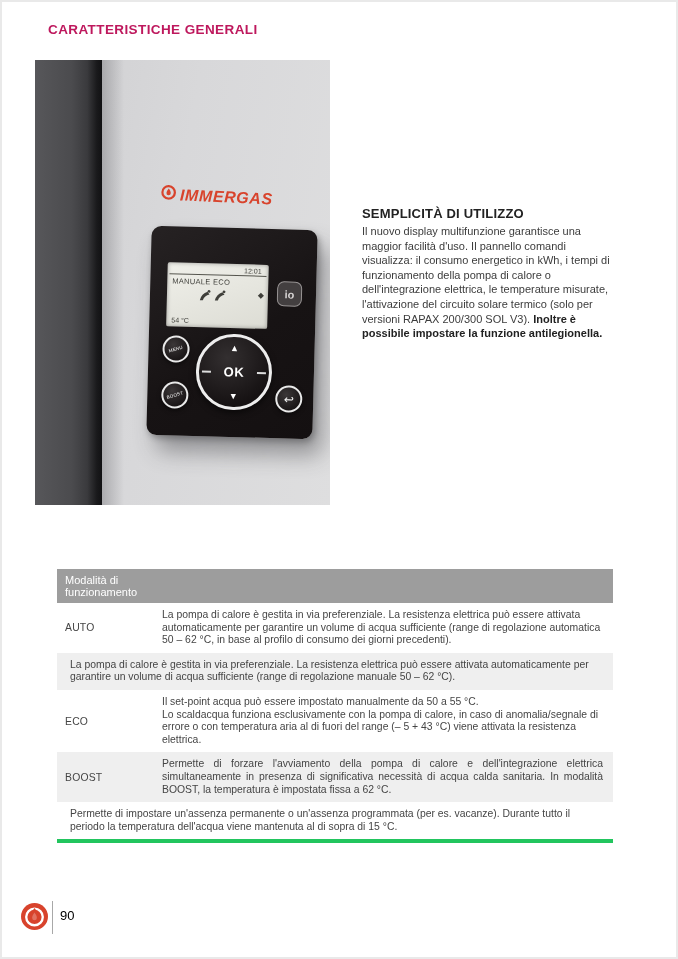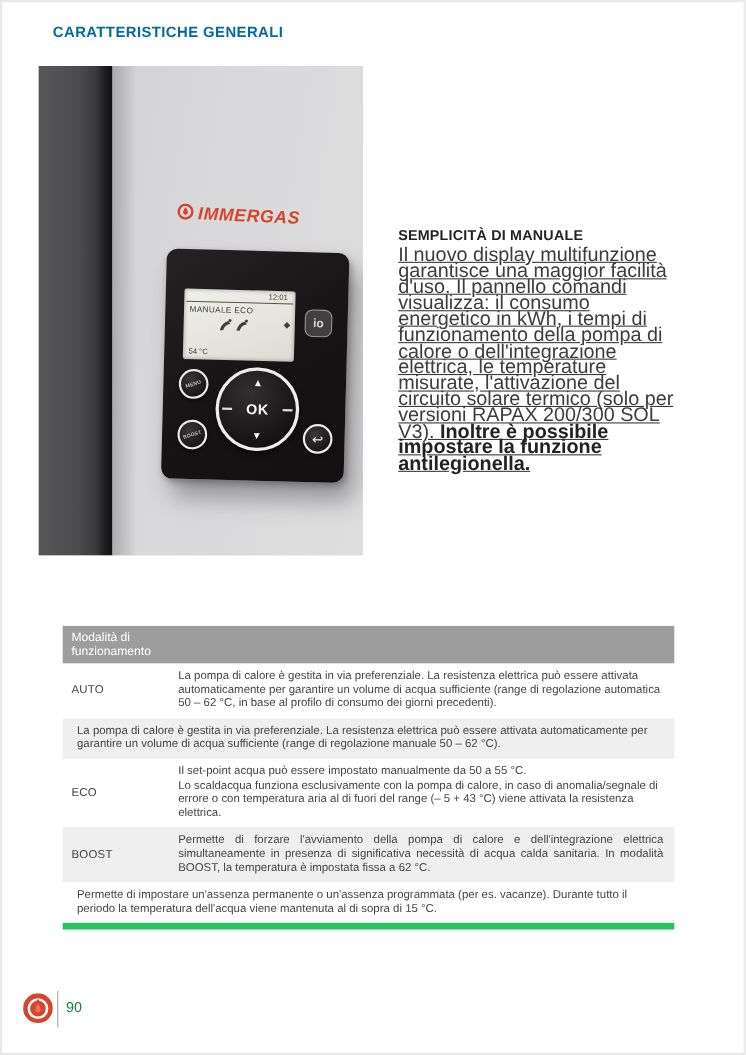--- a/index.html
+++ b/index.html
@@ -12,21 +12,21 @@
   }
   .page {
     position: absolute; inset: 0;
     box-shadow: inset 0 0 0 2px #e9e9e9;
   }
 
   
   .page-title {
     position: absolute; left: 48px; top: 22px;
     font-size: 13.5px; font-weight: bold; letter-spacing: .4px;
-    color: #0369a1;
+    color: #be185d;
   }
 
   
   .photo {
     position: absolute; left: 35px; top: 60px; width: 295px; height: 445px;
     background: linear-gradient(100deg, #cfcfd1 0%, #d8d8da 45%, #dededf 100%);
     overflow: hidden;
   }
   .dark-band {
     position: absolute; left: 0; top: 0; width: 67px; height: 100%;
@@ -106,25 +106,25 @@
                 color: #fff; font-size: 13px; font-weight: bold; letter-spacing: .5px; }
   .pad .dash-l, .pad .dash-r {
     position: absolute; top: 50%; transform: translateY(-50%);
     width: 9px; height: 1.5px; background: #ddd;
   }
   .pad .dash-l { left: 3px; } .pad .dash-r { right: 3px; }
 
   
   .article { position: absolute; left: 362px; top: 206px; width: 254px; color: #3c3c3c; }
   .article h2 { font-size: 13px; font-weight: bold; color: #222; letter-spacing: .2px; margin-bottom: 3px; }
-  .article p { font-size: 18px; line-height: 14.6px; text-decoration: underline; }
+  .article p { font-size: 11px; line-height: 14.6px; }
   .article p strong { color: #222; }
 
   
-  .mode-table { position: absolute; left: 57px; top: 569px; width: 556px; border-bottom: 6px solid #22c55e; font-size: 10.4px; color: #454545; }
+  .mode-table { position: absolute; left: 57px; top: 569px; width: 556px; border-bottom: 4px solid #22c55e; font-size: 10.4px; color: #454545; }
   .thead {
     display: flex; align-items: center; background: #9d9d9d; color: #ffffff;
     min-height: 34px; font-size: 11px;
   }
   .thead .c1 { width: 92px; padding: 4px 2px 4px 8px; line-height: 12.5px; }
   .thead .c2 { flex: 1; padding-left: 13px; }
   .trow { display: flex; }
   .trow.alt { background: #efefef; }
   .trow .cell.mode {
     width: 92px; padding-left: 8px; letter-spacing: .2px;
@@ -132,21 +132,21 @@
   }
   .trow .cell.desc {
     flex: 1; padding: 6px 10px 6px 13px; line-height: 12.6px;
     white-space: pre-line; min-height: 34px;
   }
   .trow:nth-child(4) .cell.desc { text-align: justify; }
 
   
   .footer-logo { position: absolute; left: 21px; top: 903px; width: 27px; height: 27px; }
   .footer-divider { position: absolute; left: 52px; top: 901px; width: 1px; height: 33px; background: #a8a8a8; }
-  .page-number { position: absolute; left: 60px; top: 908px; font-size: 13px; color: #15803d; }
+  .page-number { position: absolute; left: 60px; top: 908px; font-size: 13px; color: #000000; }
 </style>
 </head>
 <body>
 
 <div class="page">
 
   <div class="page-title">CARATTERISTICHE GENERALI</div>
 
   <div class="photo">
     <div class="dark-band"></div>
@@ -199,21 +199,21 @@
         <span class="dash-r"></span>
       </div>
 
       <div class="round-btn btn-back">
         <span>↩</span>
       </div>
     </div>
   </div>
 
   <div class="article">
-    <h2>SEMPLICITÀ DI MANUALE</h2>
+    <h2>SEMPLICITÀ DI UTILIZZO</h2>
     <p><span>Il nuovo display multifunzione garantisce una maggior facilità d'uso. Il pannello comandi visualizza: il consumo energetico in kWh, i tempi di funzionamento della pompa di calore o dell'integrazione elettrica, le temperature misurate, l'attivazione del circuito solare termico (solo per versioni RAPAX 200/300 SOL V3). </span><strong>Inoltre è possibile impostare la funzione antilegionella.</strong></p>
   </div>
 
   <div class="mode-table">
     <div class="thead">
       <div class="c1">Modalità di funzionamento</div>
     </div>
     <div>
         <div class="trow">
           <div class="cell mode">AUTO</div>

